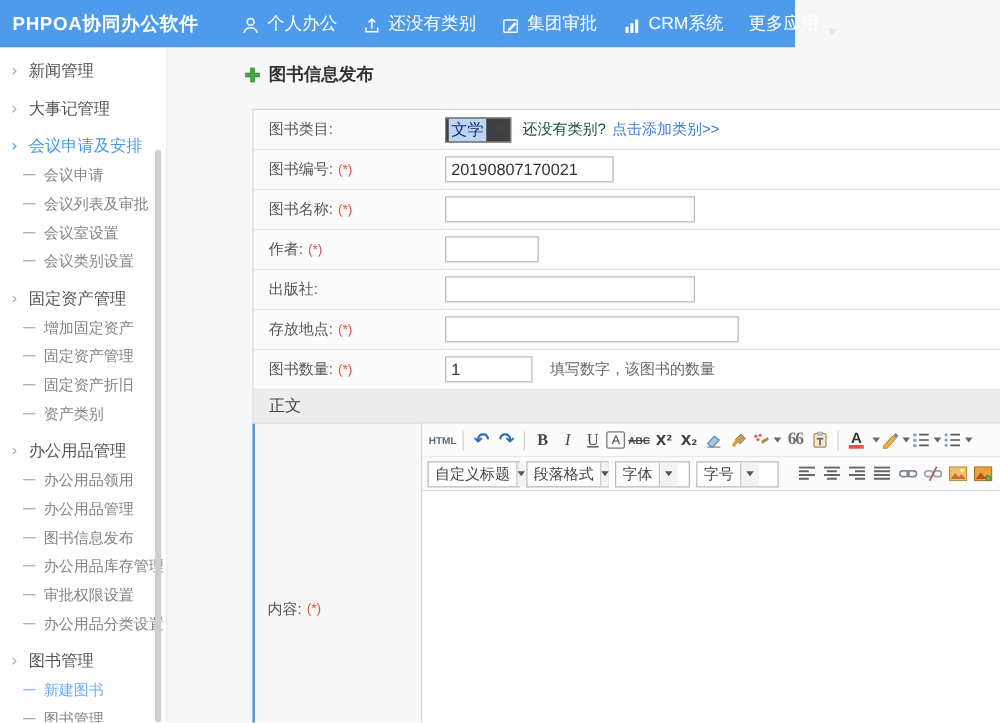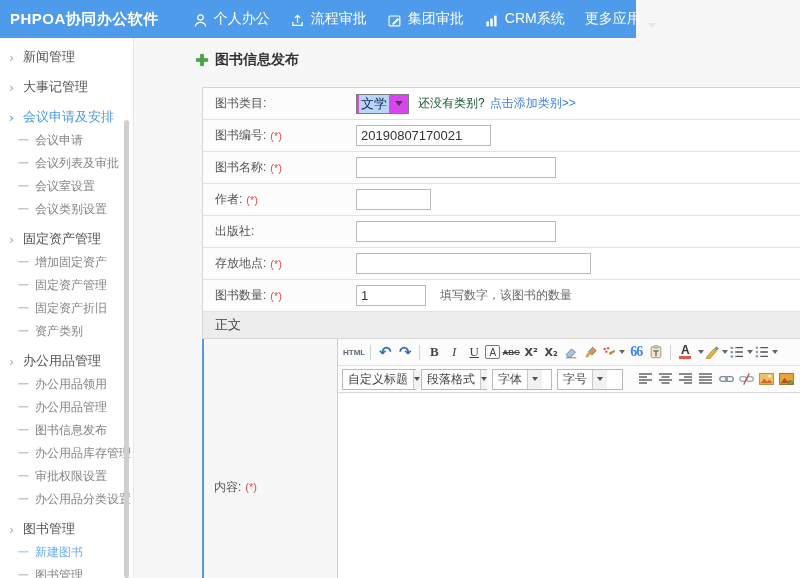--- a/index.html
+++ b/index.html
@@ -40,21 +40,21 @@
   .form { position:absolute; top:49px; left:67px; right:0; background:#fff;
     border-top:1px solid #d5d5d5; border-left:1px solid #d5d5d5; }
   .frow { display:flex; height:32px; border-bottom:1px solid #e2e2e2; align-items:stretch; }
   .flabel { width:151px; display:flex; align-items:center; padding-left:12px; font-size:12px; color:#555; background:#fcfcfc; }
   .mark { color:#e05151; margin-left:4px; font-size:11px; }
   .fvalue { flex:1; display:flex; align-items:center; padding-left:2px; font-size:12px; color:#666; }
   .inp { height:21px; border:1px solid #b9b9b9; background:#fff; font-size:13px; color:#333; padding:0 4px;
     font-family:"Liberation Sans","DejaVu Sans",sans-serif; }
   .w135{width:135px} .w200{width:200px} .w75{width:75px} .w235{width:235px} .w70{width:70px}
   .hint { margin-left:14px; color:#666; }
-  .selbox { height:20px; border:1px solid #7c7c7c; background:#d946ef; display:flex; align-items:center; padding:0 2px; margin-right:9px; cursor:pointer; }
+  .selbox { height:20px; border:1px solid #7c7c7c; background:#404040; display:flex; align-items:center; padding:0 2px; margin-right:9px; cursor:pointer; }
   .selval { background:#b9d6f5; color:#1b2a66; font-size:13px; padding:0 2px; }
   .selarrow { width:0; height:0; border-left:4px solid transparent; border-right:4px solid transparent; border-top:5px solid #444; margin:0 3px 0 6px; }
   .note { color:#14532d; margin-right:5px; }
   .addlink { color:#3e7ed8; cursor:pointer; text-decoration:none; }
   .sectionbar { height:27px; background:#ededed; border-bottom:1px solid #d9d9d9; display:flex; align-items:center;
     padding-left:12px; font-size:13px; color:#444; }
   
   .erow { display:flex; height:296px; border-left:2px solid #5b9bd5; margin-left:-1px; }
   .elabel { width:180px; background:#f7f7f7; display:flex; align-items:center; padding-left:10px; font-size:12px; color:#555; }
   .ecell { flex:1; background:#fff; border-left:1px solid #cfcfcf; display:flex; flex-direction:column; }
@@ -65,21 +65,21 @@
     font-size:12px; color:#444; margin:0 1px; cursor:pointer; border-radius:2px; white-space:nowrap; }
   .sep { width:1px; height:15px; background:#d2d2d2; margin:0 4px; flex-shrink:0; }
   .b-html { font-size:8px; font-weight:bold; color:#5a6a7a; letter-spacing:0; }
   .b-undo,.b-redo { color:#2b6cc0; font-size:15px; font-weight:bold; font-family:"DejaVu Sans",sans-serif; }
   .b-bold { font-weight:bold; font-family:"Liberation Serif",serif; font-size:13px; }
   .b-italic { font-style:italic; font-family:"Liberation Serif",serif; font-size:13px; }
   .b-under { text-decoration:underline; font-family:"Liberation Serif",serif; font-size:13px; }
   .b-abox { border:1px solid #777; font-size:10px; width:15px; height:14px; min-width:15px; }
   .b-strike { font-size:8px; text-decoration:line-through; font-weight:bold; }
   .b-supsub { font-size:11px; font-weight:bold; font-family:"DejaVu Sans",sans-serif; }
-  .b-quote { font-family:"Liberation Serif",serif; font-weight:bold; font-size:14px; color:#3b82f6; letter-spacing:-1px; }
+  .b-quote { font-family:"Liberation Serif",serif; font-weight:bold; font-size:14px; color:#737373; letter-spacing:-1px; }
   .b-fcolor { flex-direction:column; line-height:10px; font-size:12px; font-weight:bold; color:#333; }
   .b-fcolor .bar { width:12px; height:3px; background:#e2574c; margin-top:1px; }
   .tcaret { width:0; height:0; border-left:3px solid transparent; border-right:3px solid transparent; border-top:4px solid #666; margin-left:3px; }
   .dd { height:21px; border:1px solid #b9b9b9; background:#fff; display:flex; align-items:center; margin-right:5px; cursor:pointer; }
   .dd .lbl { padding:0 5px; font-size:12px; color:#444; white-space:nowrap; }
   .dd .arr { width:15px; align-self:stretch; border-left:1px solid #c9c9c9; background:#f2f2f2; display:flex; align-items:center; justify-content:center; }
   .dd .arr i { width:0; height:0; border-left:3px solid transparent; border-right:3px solid transparent; border-top:4px solid #555; }
   .dw1{width:74px} .dw2{width:66px} .dw3{width:60px} .dw4{width:66px}
   .grp { display:flex; align-items:center; margin-left:8px; }
 </style>
@@ -99,21 +99,21 @@
           <circle cx="8" cy="4.8" r="2.9" fill="none" stroke="#fff" stroke-width="1.3"></circle>
           <path d="M2.3 14.2c1-3.4 3.8-4.3 5.7-4.3s4.7.9 5.7 4.3" fill="none" stroke="#fff" stroke-width="1.3"></path>
         </svg>
       <span>个人办公</span>
     </div>
     <div class="nav-item">
       <svg width="15" height="15" viewBox="0 0 16 16">
           <path d="M8 10.5V2.8M5.2 5.2L8 2.4l2.8 2.8" fill="none" stroke="#fff" stroke-width="1.3"></path>
           <path d="M3 9.5v3.7h10V9.5" fill="none" stroke="#fff" stroke-width="1.3"></path>
         </svg>
-      <span>流程审批</span>
+      <span>还没有类别</span>
     </div>
     <div class="nav-item">
       <svg width="15" height="15" viewBox="0 0 16 16">
           <rect x="2.2" y="3.2" width="11.5" height="10.5" rx="1" fill="none" stroke="#fff" stroke-width="1.2"></rect>
           <path d="M6 10.6l5.4-5.4 1.6 1.6-5.4 5.4-2 .4z" fill="#fff"></path>
         </svg>
       <span>集团审批</span>
     </div>
     <div class="nav-item">
       <svg width="15" height="15" viewBox="0 0 16 16">

